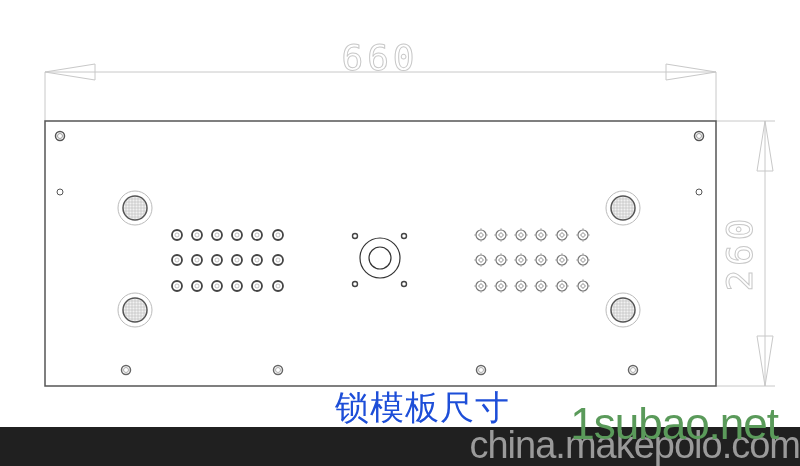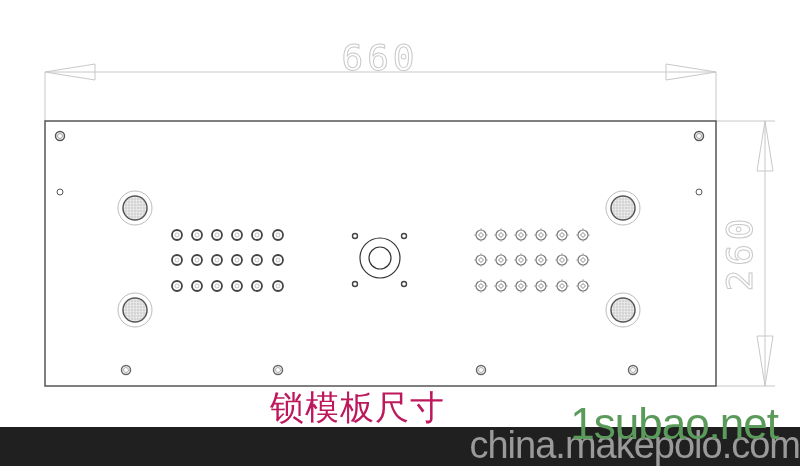--- a/index.html
+++ b/index.html
@@ -1,18 +1,18 @@
 <!DOCTYPE html>
 <html><head>
 <meta charset="utf-8">
 <style>
   html, body { margin:0; padding:0; }
   body { width:800px; height:466px; position:relative; background:#ffffff; overflow:hidden; font-family:"DejaVu Sans", sans-serif; }
   #drawing { position:absolute; left:0; top:0; width:800px; height:466px; }
-  .caption { position:absolute; left:270px; top:386px; width:240px; height:42px; text-align:left; font-family:"DejaVu Serif", serif; font-size:34px; line-height:42px; color:#be185d; letter-spacing:1px; }
+  .caption { position:absolute; left:270px; top:386px; width:240px; height:42px; text-align:right; font-family:"DejaVu Serif", serif; font-size:34px; line-height:42px; color:#1d4ed8; letter-spacing:1px; }
   .footer { position:absolute; left:0; top:427px; width:800px; height:39px; background:#202020; }
   .wm-makepolo { position:absolute; right:0; top:424px; font-family:"Liberation Sans", sans-serif; font-size:38px; line-height:42px; color:#9a9a9a; letter-spacing:-1px; }
   .wm-subao { position:absolute; right:22px; top:404px; font-family:"Liberation Sans", sans-serif; font-size:44px; line-height:40px; color:#5a9a5a; letter-spacing:-1px; }
 </style>
 </head>
 <body>
 
 <svg id="drawing" viewBox="0 0 800 466" xmlns="http://www.w3.org/2000/svg">
   <g id="dims">
       <g stroke="#c8c8c8" fill="none" stroke-width="1">

